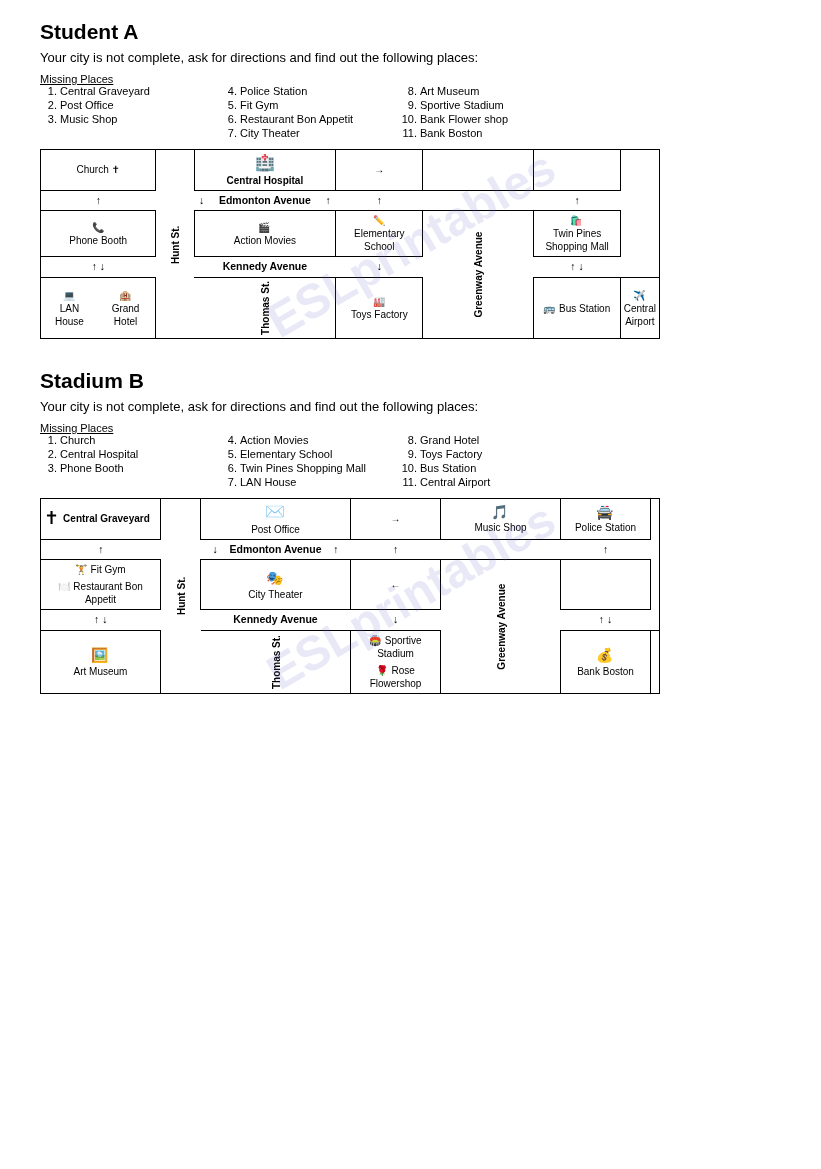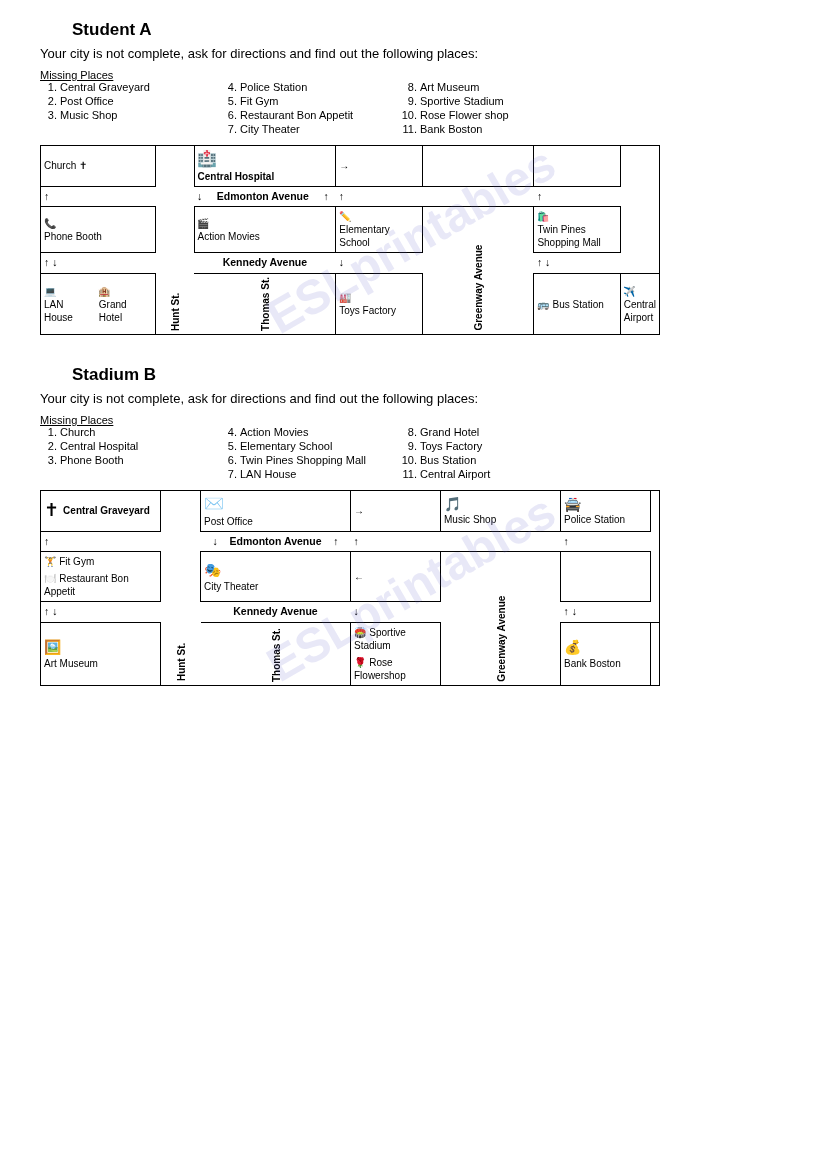--- a/index.html
+++ b/index.html
@@ -5,21 +5,21 @@
     * { box-sizing: border-box; margin: 0; padding: 0; }
     body {
       background: #fff;
       font-family: Arial, sans-serif;
       font-size: 12px;
       color: #000;
       width: 821px;
       min-height: 1169px;
       padding: 20px 40px;
     }
-    h2 { font-size: 17px; font-weight: bold; margin-bottom: 6px; margin-left: 32px; }
+    h2 { font-size: 21px; font-weight: bold; margin-bottom: 6px; }
     p { font-size: 13px; margin-bottom: 8px; }
     .missing-section { margin-bottom: 8px; }
     .missing-title { text-decoration: underline; font-weight: normal; font-size: 11px; }
     .columns { display: flex; gap: 20px; }
     .col { min-width: 160px; }
     ol { margin-left: 20px; font-size: 11px; }
     ol li { margin-bottom: 2px; }
 
     
     .watermark {
@@ -41,21 +41,21 @@
     }
 
     
     table.map {
       border-collapse: collapse;
       border: 1.5px solid #000;
       width: 620px;
     }
     table.map td {
       border: 1px solid #000;
-      text-align: left;
+      text-align: center;
       vertical-align: middle;
       padding: 3px;
       font-size: 10px;
       line-height: 1.3;
     }
     table.map td.vert-text {
       writing-mode: vertical-rl;
       transform: rotate(180deg);
       font-weight: bold;
       font-size: 10px;
@@ -93,21 +93,21 @@
         <li>Police Station</li>
         <li>Fit Gym</li>
         <li>Restaurant Bon Appetit</li>
         <li>City Theater</li>
       </ol>
     </div>
     <div class="col">
       <ol start="8">
         <li>Art Museum</li>
         <li>Sportive Stadium</li>
-        <li>Rose Flower shop</li>
+        <li>Bank Flower shop</li>
         <li>Bank Boston</li>
       </ol>
     </div>
   </div>
 </div>
 
 
 <div class="map-wrapper">
 <table class="map">
   <colgroup>

